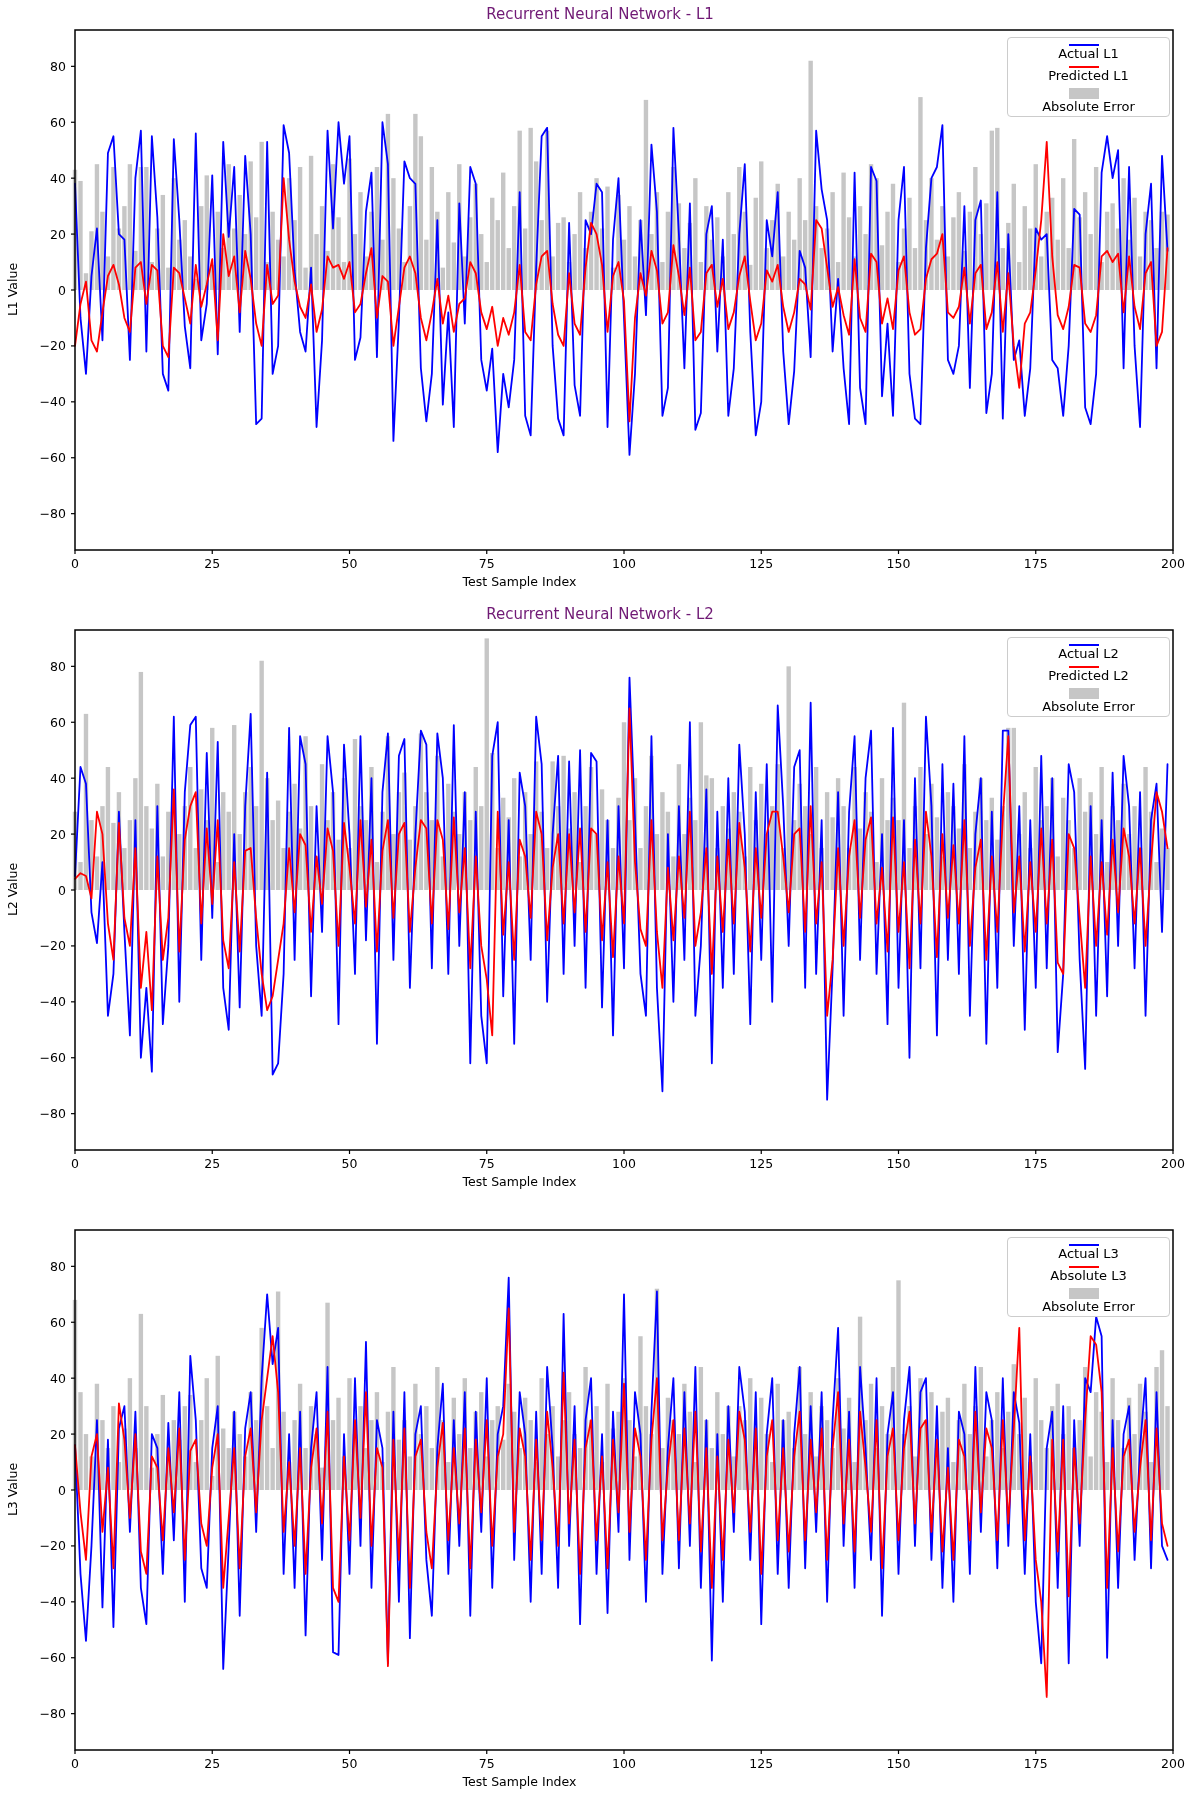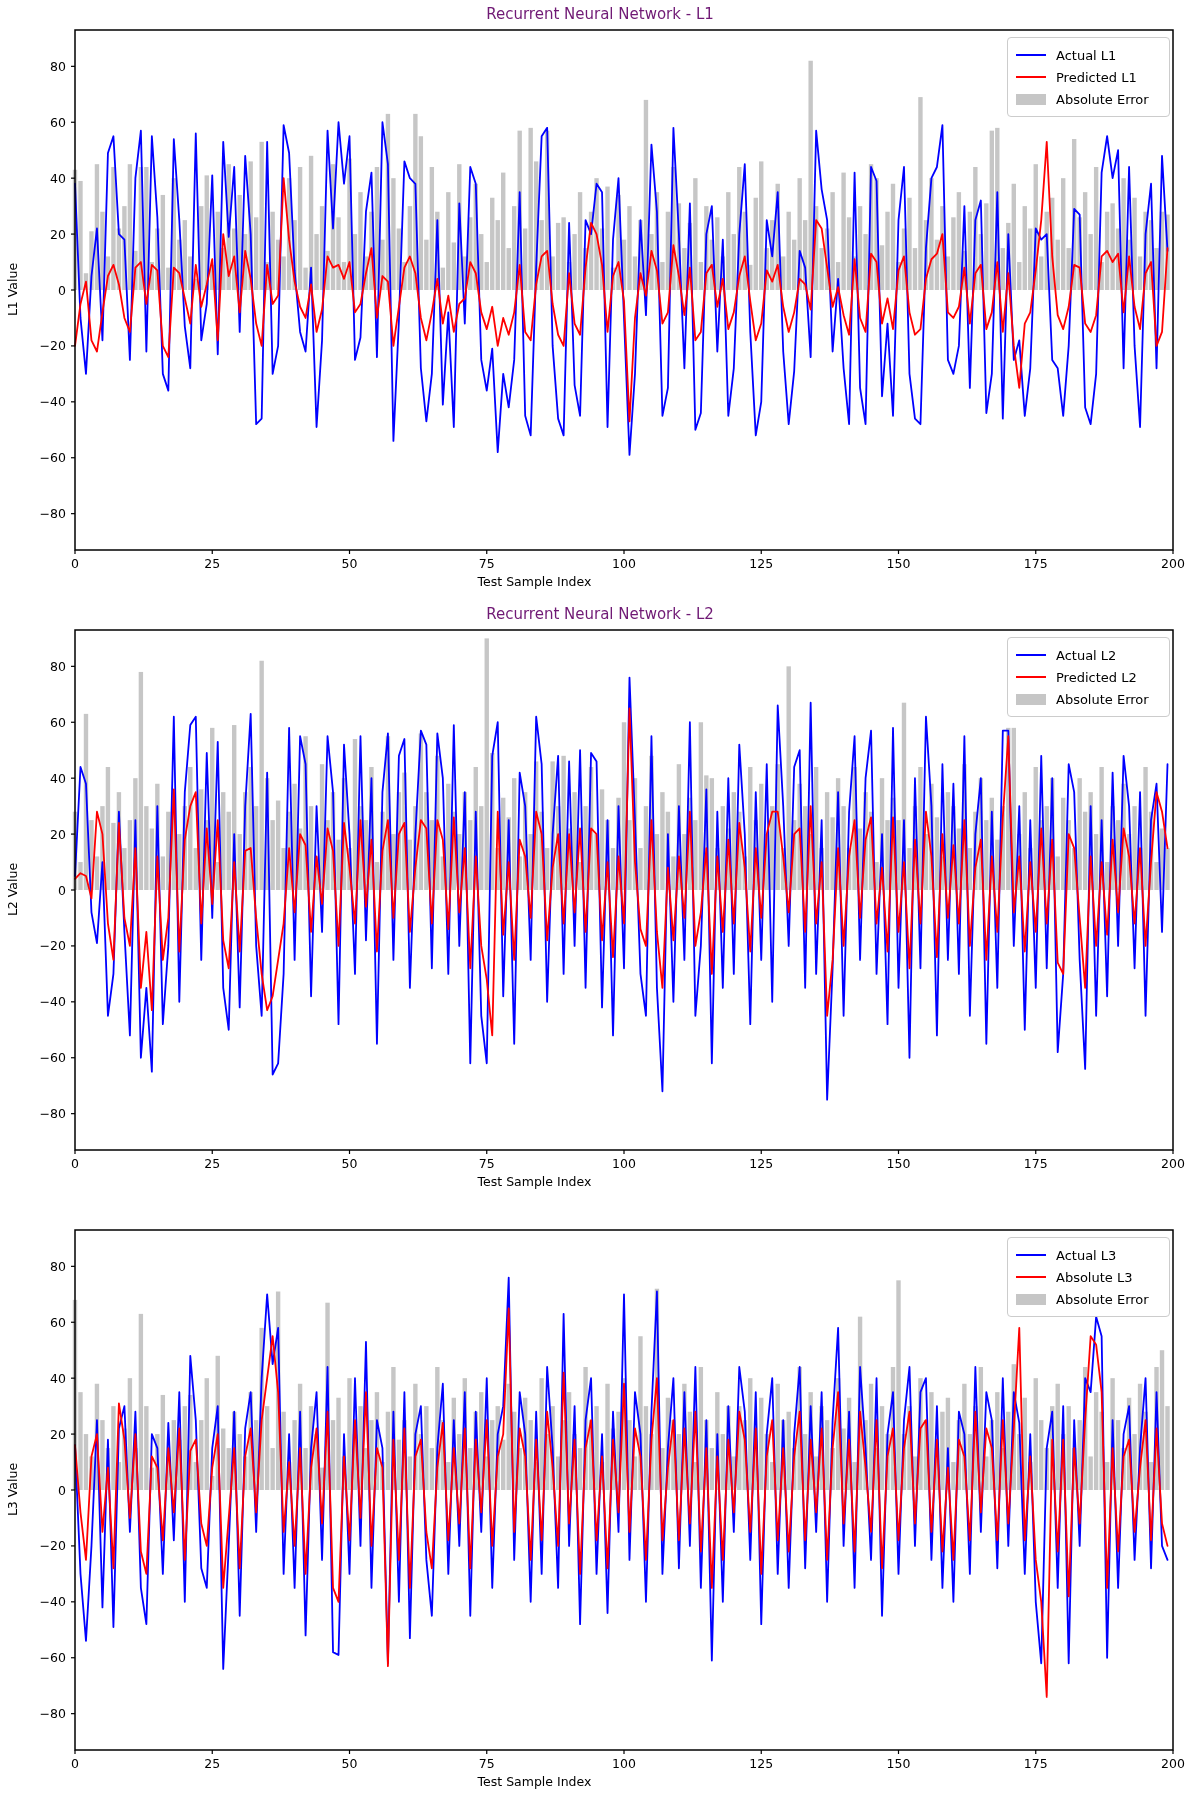--- a/index.html
+++ b/index.html
@@ -1,25 +1,25 @@
 <!DOCTYPE html>
 <html><head>
 <meta charset="utf-8">
 <style>
   html,body{margin:0;padding:0;background:#ffffff;}
   body{width:1200px;height:1800px;font-family:"DejaVu Sans","Liberation Sans",sans-serif;color:#000;}
   .figure{position:relative;width:1200px;height:1800px;background:#fff;overflow:hidden;}
   .subplot{position:absolute;left:0;width:1200px;height:600px;}
   .subplot .title{position:absolute;left:0;top:5px;width:1200px;text-align:center;font-size:15px;color:#701a75;}
-  .subplot .xlabel{position:absolute;left:15px;top:574px;width:1039px;text-align:center;font-size:12.5px;color:#000;}
+  .subplot .xlabel{position:absolute;left:0;top:574px;width:1039px;text-align:center;font-size:12.5px;color:#000;}
   .subplot .ylabel{position:absolute;left:-218px;top:282px;width:460px;text-align:center;font-size:12.5px;color:#000;transform:rotate(-90deg);}
   .plot-svg{position:absolute;left:0;top:0;}
   .legend{position:absolute;left:1007px;top:37px;width:163px;background:rgba(255,255,255,0.85);
           border:1px solid #cccccc;border-radius:4px;padding:6px 8px 6px 8px;box-sizing:border-box;}
-  .legend-item{display:flex;align-items:center;height:22px;}
+  .legend-item{display:flex;align-items:center;height:22px;flex-direction:column;}
   .legend-swatch-line{width:30px;height:0;border-top:2.5px solid #000;margin-right:10px;flex:none;}
   .legend-swatch-bar{width:30px;height:11px;background:#c6c6c6;margin-right:10px;flex:none;}
   .legend-label{font-size:13px;color:#000;white-space:nowrap;}
 </style>
 </head>
 <body>
 
 <div class="figure">
 
   <div class="subplot" style="top:0;">

